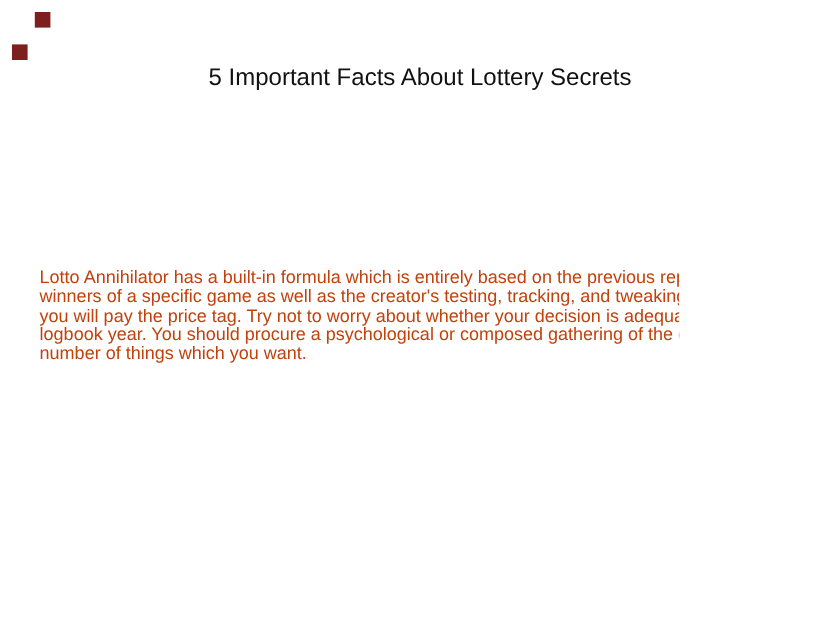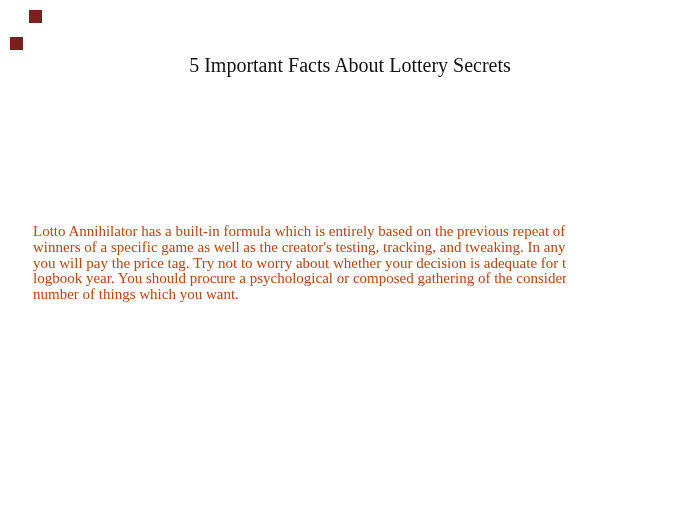--- a/index.html
+++ b/index.html
@@ -6,21 +6,21 @@
     margin: 0;
     padding: 0;
     background: #ffffff;
   }
   .page {
     position: relative;
     width: 566px;
     height: 524px;
     background: #ffffff;
     overflow: hidden;
-    font-family: Liberation Serif, serif;
+    font-family: Liberation Sans, sans-serif;
   }
   .sq {
     position: absolute;
     width: 13px;
     height: 13px;
   }
   .sq-top {
     left: 29px;
     top: 10px;
   }

